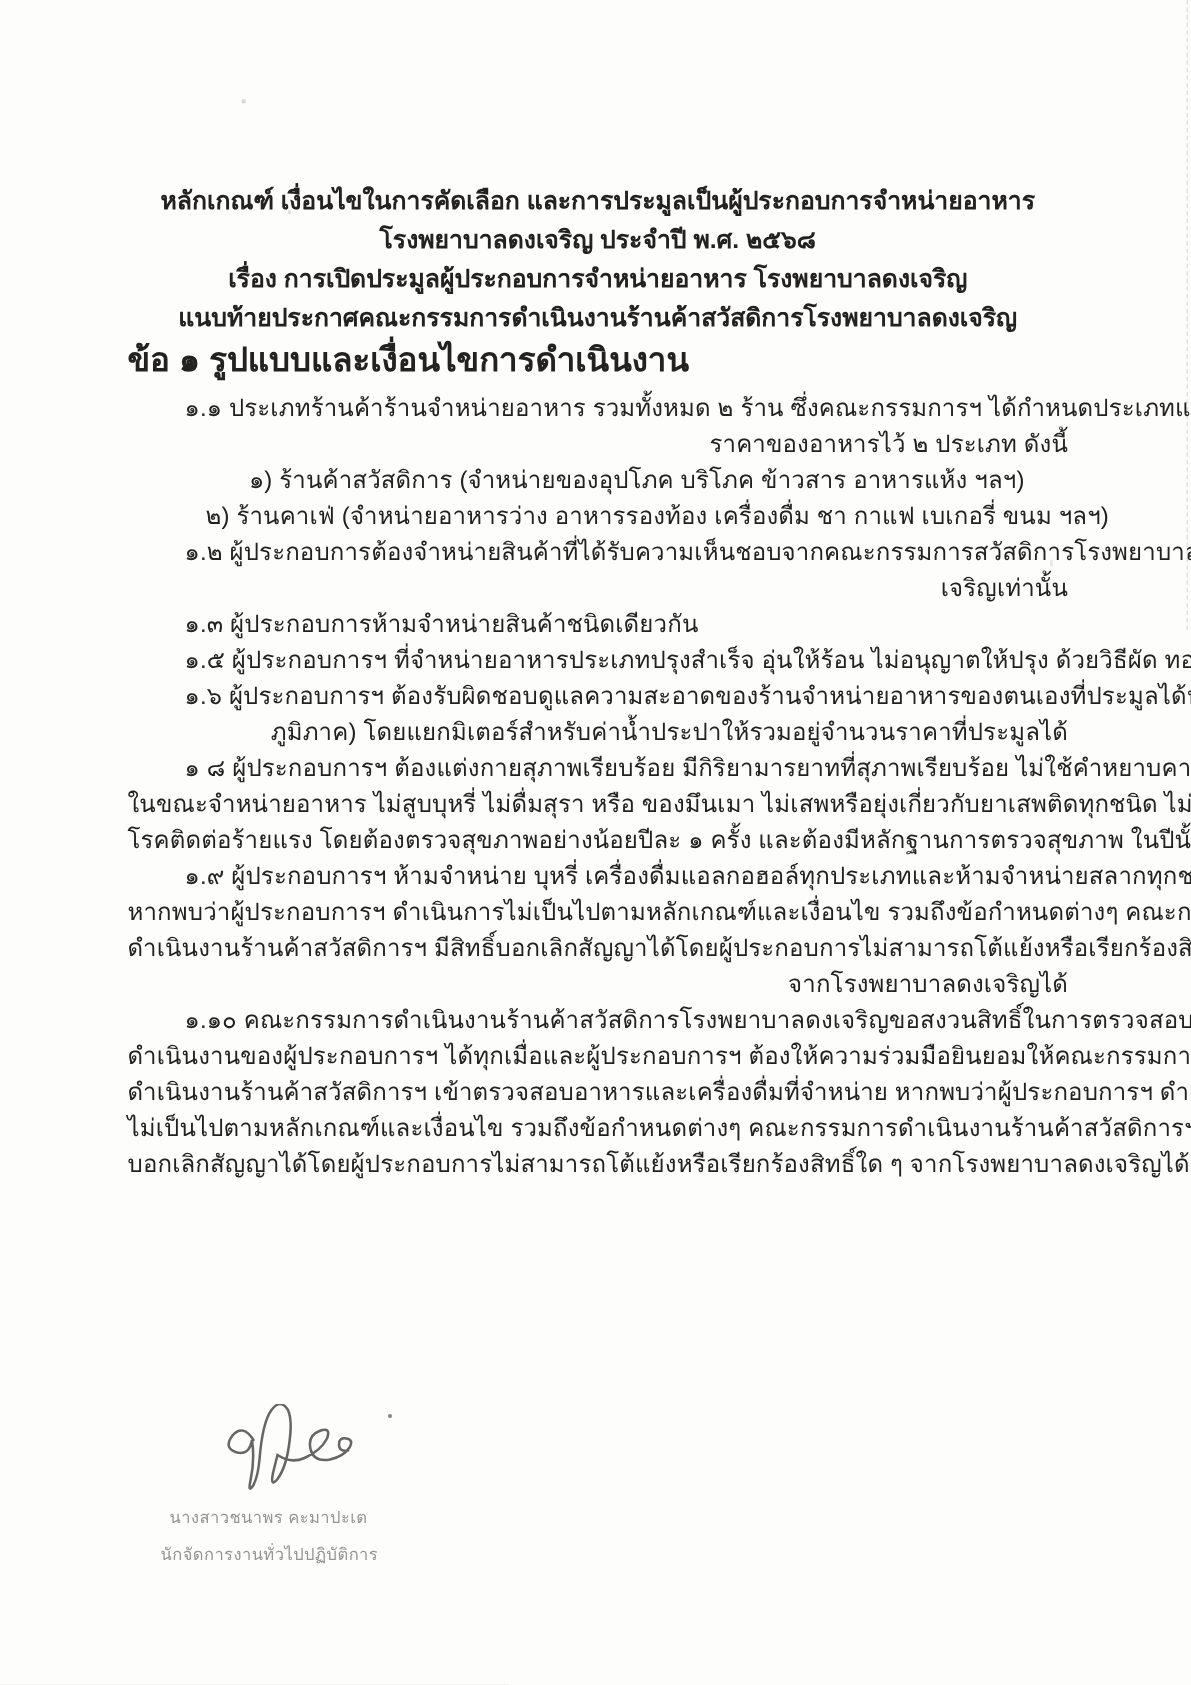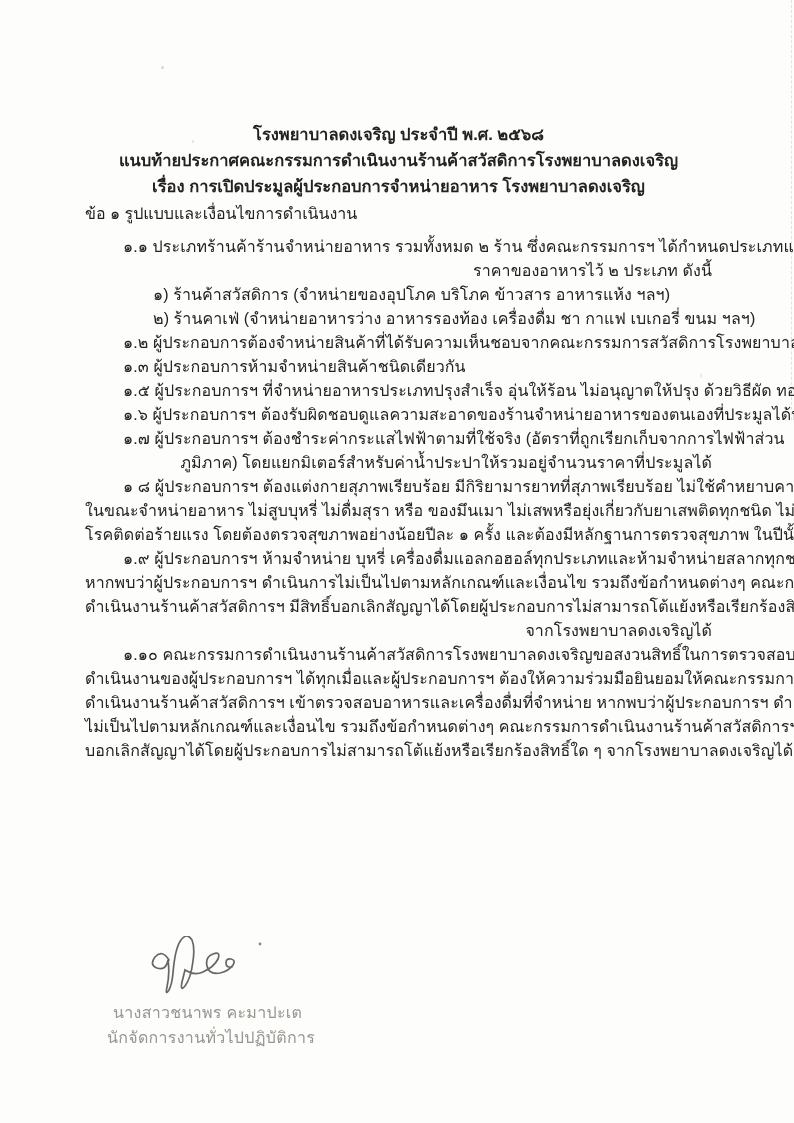--- a/index.html
+++ b/index.html
@@ -12,33 +12,33 @@
     font-family:"Liberation Sans","DejaVu Sans",sans-serif;
     color:var(--ink,#24221f);
   }
   .content{
     position:absolute;
     left:85px;right:82px;top:121px;
   }
   .title-block{text-align:center;font-weight:bold;font-size:16.5px;line-height:26px;}
   .title-line{white-space:nowrap;}
   .section-heading{
-    font-weight:normal;font-size:16px;line-height:26px;margin-top:2px;
+    font-weight:bold;font-size:22px;line-height:26px;margin-top:2px;
   }
   .body-lines{margin-top:8px;font-size:16px;line-height:24px;}
   .line{white-space:nowrap;letter-spacing:0.1px;}
   .line.para{margin-left:38px;}
-  .line.sub{margin-left:68px;}
+  .line.sub{margin-left:52px;text-align:center;}
   .line.cont{margin-left:0;text-align:right;}
   .signature-block{
     position:absolute;left:113px;top:936px;
   }
   .signature-scribble{display:block;margin-left:34px;margin-bottom:2px;}
   .signer-name,.signer-role{
-    font-size:16px;line-height:25px;color:var(--sigtext,#98948e);
+    font-size:11px;line-height:25px;color:var(--sigtext,#98948e);
     letter-spacing:0.3px;
   }
   .signer-role{margin-left:-6px;}
   
   .scan-speck{position:absolute;border-radius:50%;background:#b9b9b9;}
   .speck-1{left:161px;top:66px;width:3px;height:3px;opacity:.55;}
   .speck-2{left:192px;top:140px;width:2px;height:3px;opacity:.45;}
   .speck-3{left:700px;top:373px;width:2px;height:5px;opacity:.3;}
   .scan-edge{
     position:absolute;right:2px;top:0;height:420px;width:0;
@@ -51,37 +51,38 @@
 <div class="page">
 
   <div class="scan-speck speck-1"></div>
   <div class="scan-speck speck-2"></div>
   <div class="scan-speck speck-3"></div>
   <div class="scan-edge"></div>
 
   <div class="content">
 
     <div class="title-block">
+      <div class="title-line">หลักเกณฑ์ เงื่อนไขในการคัดเลือก และการประมูลเป็นผู้ประกอบการจำหน่ายอาหาร</div>
       <div class="title-line">โรงพยาบาลดงเจริญ ประจำปี พ.ศ. ๒๕๖๘</div>
+      <div class="title-line">เรื่อง การเปิดประมูลผู้ประกอบการจำหน่ายอาหาร โรงพยาบาลดงเจริญ</div>
       <div class="title-line">แนบท้ายประกาศคณะกรรมการดำเนินงานร้านค้าสวัสดิการโรงพยาบาลดงเจริญ</div>
-      <div class="title-line">เรื่อง การเปิดประมูลผู้ประกอบการจำหน่ายอาหาร โรงพยาบาลดงเจริญ</div>
     </div>
 
     <div class="section-heading">ข้อ ๑ รูปแบบและเงื่อนไขการดำเนินงาน</div>
 
     <div class="body-lines">
         <div class="line para">๑.๑ ประเภทร้านค้าร้านจำหน่ายอาหาร รวมทั้งหมด ๒ ร้าน ซึ่งคณะกรรมการฯ ได้กำหนดประเภทและ</div>
         <div class="line cont">ราคาของอาหารไว้ ๒ ประเภท ดังนี้</div>
         <div class="line sub">๑) ร้านค้าสวัสดิการ (จำหน่ายของอุปโภค บริโภค ข้าวสาร อาหารแห้ง ฯลฯ)</div>
         <div class="line sub">๒) ร้านคาเฟ่ (จำหน่ายอาหารว่าง อาหารรองท้อง เครื่องดื่ม ชา กาแฟ เบเกอรี่ ขนม ฯลฯ)</div>
         <div class="line para">๑.๒ ผู้ประกอบการต้องจำหน่ายสินค้าที่ได้รับความเห็นชอบจากคณะกรรมการสวัสดิการโรงพยาบาลดง</div>
+        <div class="line cont">เจริญเท่านั้น</div>
         <div class="line para">๑.๓ ผู้ประกอบการห้ามจำหน่ายสินค้าชนิดเดียวกัน</div>
         <div class="line para">๑.๕ ผู้ประกอบการฯ ที่จำหน่ายอาหารประเภทปรุงสำเร็จ อุ่นให้ร้อน ไม่อนุญาตให้ปรุง ด้วยวิธีผัด ทอด</div>
         <div class="line para">๑.๖ ผู้ประกอบการฯ ต้องรับผิดชอบดูแลความสะอาดของร้านจำหน่ายอาหารของตนเองที่ประมูลได้หาก</div>
-        <div class="line para">๑.๗ ผู้ประกอบการฯ ต้องชำระค่ากระแสไฟฟ้าตามที่ใช้จริง (อัตราที่ถูกเรียกเก็บจากการไฟฟ้าส่วน</div>
         <div class="line cont">ภูมิภาค) โดยแยกมิเตอร์สำหรับค่าน้ำประปาให้รวมอยู่จำนวนราคาที่ประมูลได้</div>
         <div class="line para">๑ ๘ ผู้ประกอบการฯ ต้องแต่งกายสุภาพเรียบร้อย มีกิริยามารยาทที่สุภาพเรียบร้อย ไม่ใช้คำหยาบคาย</div>
         <div class="line cont">ในขณะจำหน่ายอาหาร ไม่สูบบุหรี่ ไม่ดื่มสุรา หรือ ของมึนเมา ไม่เสพหรือยุ่งเกี่ยวกับยาเสพติดทุกชนิด ไม่เป็น</div>
         <div class="line cont">โรคติดต่อร้ายแรง โดยต้องตรวจสุขภาพอย่างน้อยปีละ ๑ ครั้ง และต้องมีหลักฐานการตรวจสุขภาพ ในปีนั้นๆ ให้</div>
         <div class="line para">๑.๙ ผู้ประกอบการฯ ห้ามจำหน่าย บุหรี่ เครื่องดื่มแอลกอฮอล์ทุกประเภทและห้ามจำหน่ายสลากทุกชนิด</div>
         <div class="line cont">หากพบว่าผู้ประกอบการฯ ดำเนินการไม่เป็นไปตามหลักเกณฑ์และเงื่อนไข รวมถึงข้อกำหนดต่างๆ คณะกรรมการ</div>
         <div class="line cont">ดำเนินงานร้านค้าสวัสดิการฯ มีสิทธิ์บอกเลิกสัญญาได้โดยผู้ประกอบการไม่สามารถโต้แย้งหรือเรียกร้องสิทธิ์ใด ๆ</div>
         <div class="line cont">จากโรงพยาบาลดงเจริญได้</div>
         <div class="line para">๑.๑๐ คณะกรรมการดำเนินงานร้านค้าสวัสดิการโรงพยาบาลดงเจริญขอสงวนสิทธิ์ในการตรวจสอบการ</div>
         <div class="line cont">ดำเนินงานของผู้ประกอบการฯ ได้ทุกเมื่อและผู้ประกอบการฯ ต้องให้ความร่วมมือยินยอมให้คณะกรรมการ</div>

